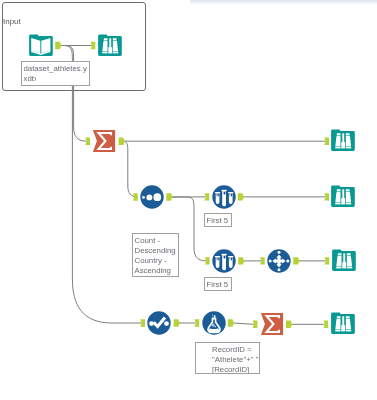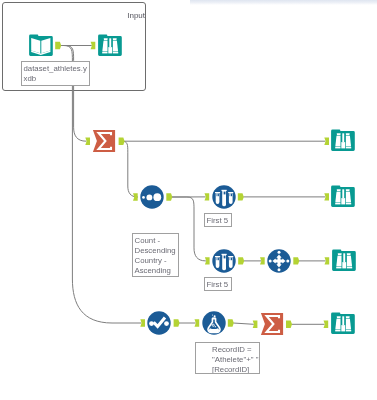--- a/index.html
+++ b/index.html
@@ -4,21 +4,21 @@
 <style>
   html,body{margin:0;padding:0;}
   body{width:377px;height:400px;background:#ffffff;overflow:hidden;
        font-family:"Liberation Sans",sans-serif;-webkit-font-smoothing:antialiased;}
   #canvas{position:relative;width:377px;height:400px;background:#ffffff;}
   .label{position:absolute;border:1px solid #a0a0a0;background:#ffffff;color:#6b6b74;
          font-size:7.8px;line-height:10px;padding:1.5px 1.5px;box-sizing:border-box;
          white-space:pre;letter-spacing:0px;overflow:hidden;}
   #container{position:absolute;left:2px;top:2px;width:144px;height:89px;
              border:1.4px solid #6d6d6d;border-radius:3px;background:#ffffff;box-sizing:border-box;}
-  #container-title{position:absolute;left:0;top:8px;width:100%;text-align:right;
+  #container-title{position:absolute;left:0;top:14px;width:100%;text-align:left;
                    font-size:8px;color:#55555e;}
   #topbar-edge{position:absolute;left:190px;top:0;right:0;height:5px;
                background:linear-gradient(to bottom,#dfe5f0 0%,#eef1f7 55%,#ffffff 100%);}
   svg.layer{position:absolute;left:0;top:0;width:377px;height:400px;overflow:visible;}
   #tool-layer{position:absolute;left:0;top:0;width:377px;height:400px;}
   .tool{position:absolute;width:24px;height:24px;}
 </style>
 </head>
 <body>
 

